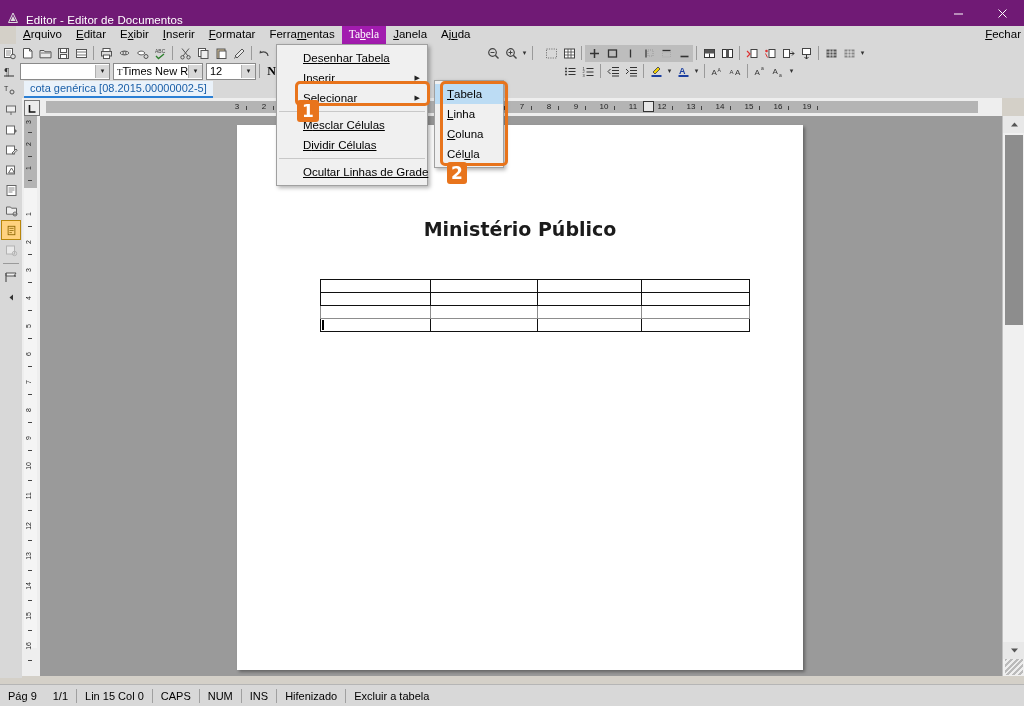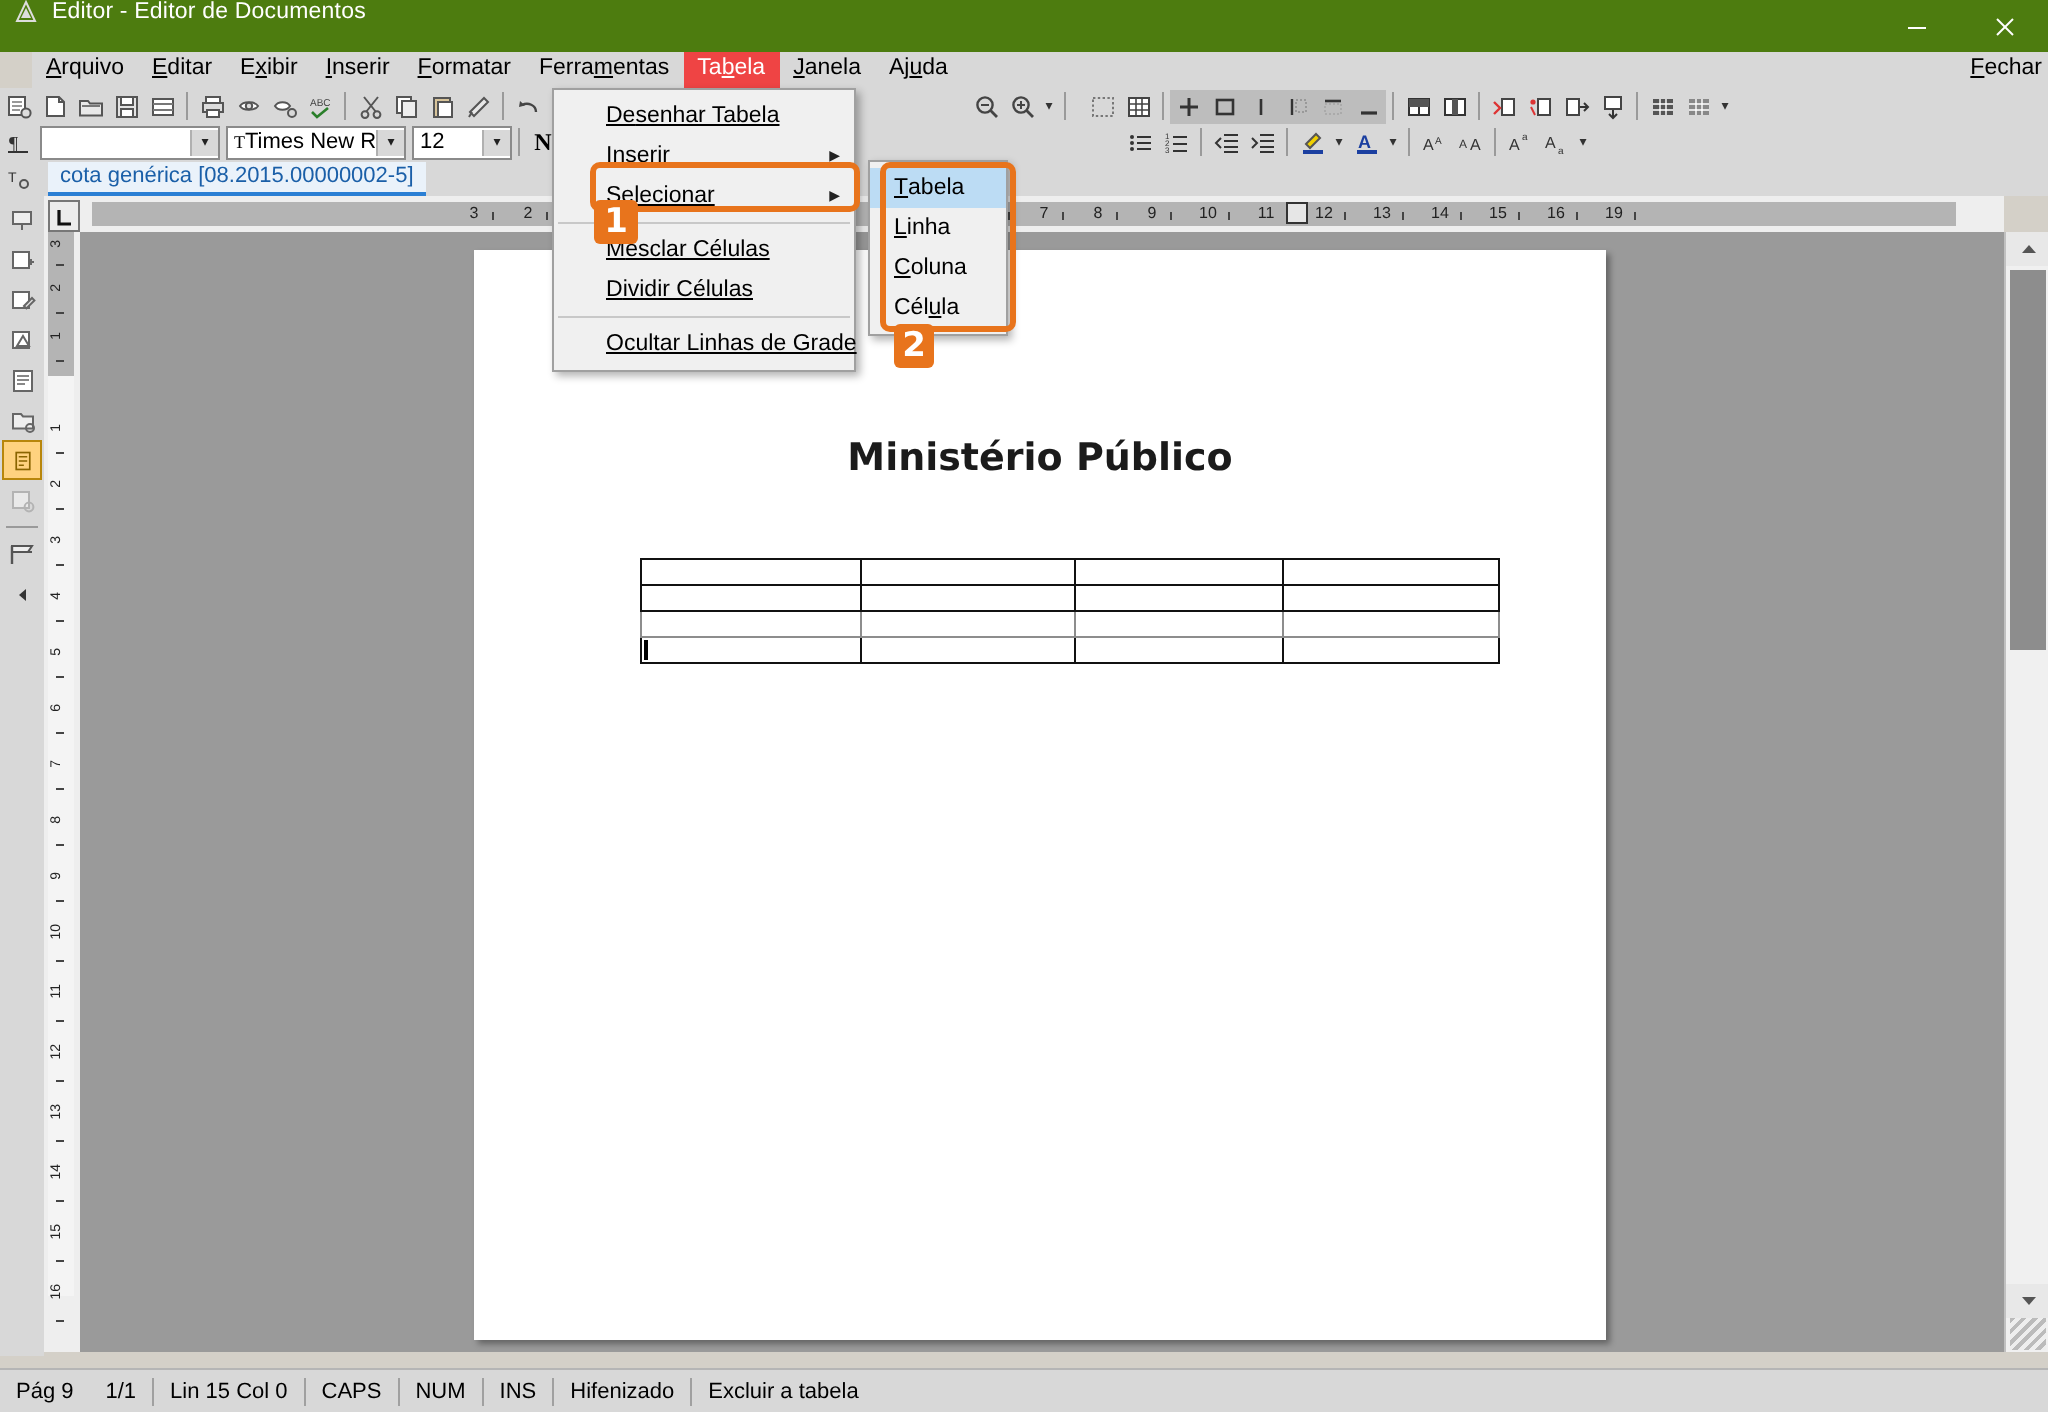--- a/index.html
+++ b/index.html
@@ -7,35 +7,35 @@
     width:1024px;height:706px;overflow:hidden;
     font-family:"Liberation Sans",sans-serif;
     font-size:12px;color:#000;background:#d4d0c8;
     -webkit-font-smoothing:antialiased;
   }
   #app{position:relative;width:1024px;height:706px;}
 
   
   .titlebar{
     position:absolute;left:0;top:0;width:1024px;height:26px;
-    background:#4d7c0f;color:#fff;display:flex;align-items:flex-start;
+    background:#701a75;color:#fff;display:flex;align-items:flex-end;
   }
   .titlebar .tb-icon{width:26px;text-align:center;font-size:11px;color:#ddd;line-height:1;}
   .titlebar .tb-text{font-size:11.5px;color:#fff;letter-spacing:.1px;}
   .tb-buttons{margin-left:auto;display:flex;height:26px;}
   .tb-btn{width:44px;height:26px;display:flex;align-items:center;justify-content:center;
     color:#fff;font-size:13px;}
 
   
   .menubar{
     position:absolute;left:16px;top:26px;width:1024px;height:18px;
     background:#d8d8d8;display:flex;align-items:center;font-size:11.5px;
   }
   .menu-item{padding:1px 7px 2px 7px;line-height:15px;white-space:nowrap;}
-  .menu-item.active{background:#ef4444;color:#fff;}
+  .menu-item.active{background:#a21caf;color:#fff;font-family:Liberation Serif, serif;}
   .menu-right{margin-left:auto;display:flex;align-items:center;padding-right:4px;}
   .menu-right .caret{font-size:8px;padding-left:4px;color:#333;}
   u{text-decoration:underline;}
 
   
   .toolbar{position:absolute;left:0;width:1024px;background:#d8d8d8;
     display:flex;align-items:center;}
   #toolbar1{top:44px;height:18px;}
   #toolbar2{top:62px;height:18px;}
   #toolbar3{top:80px;height:18px;background:#d8d8d8;}

